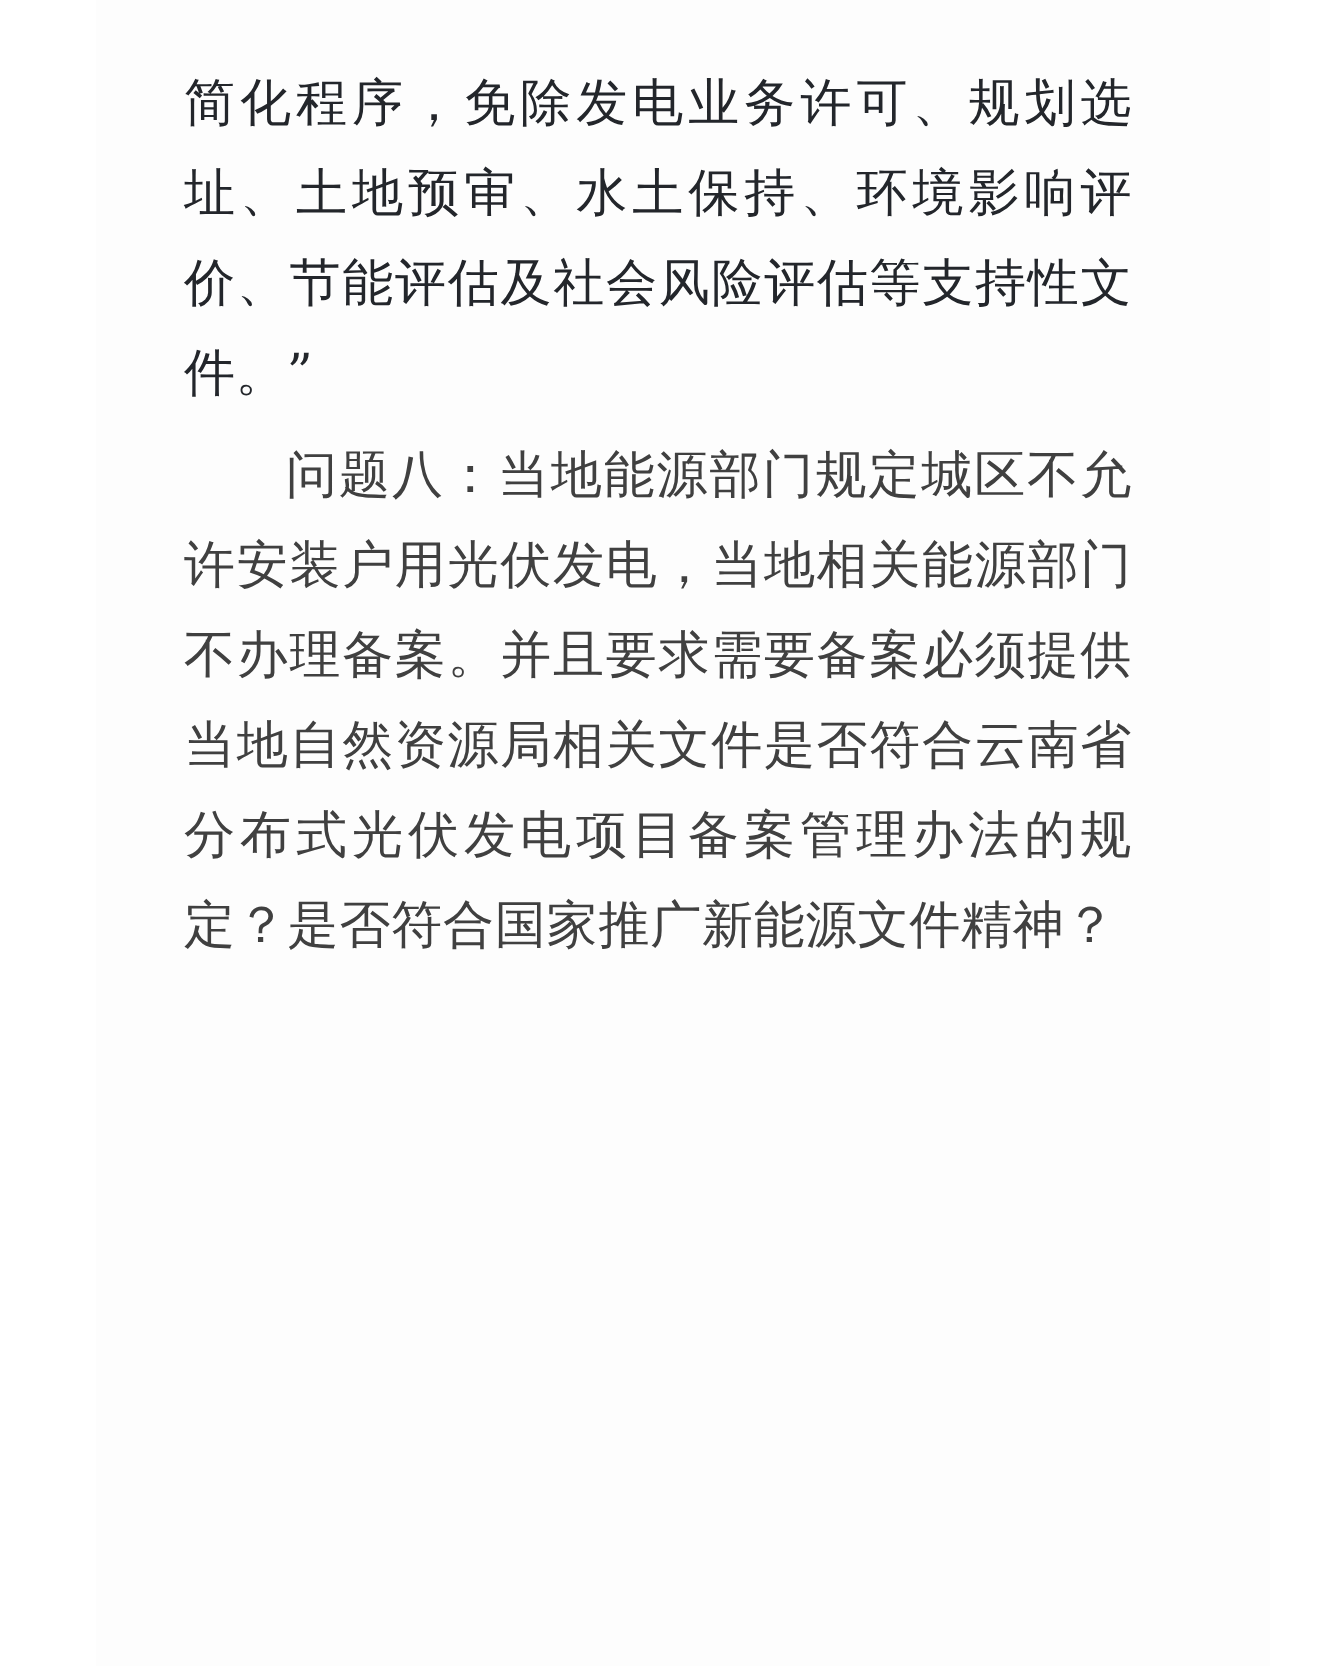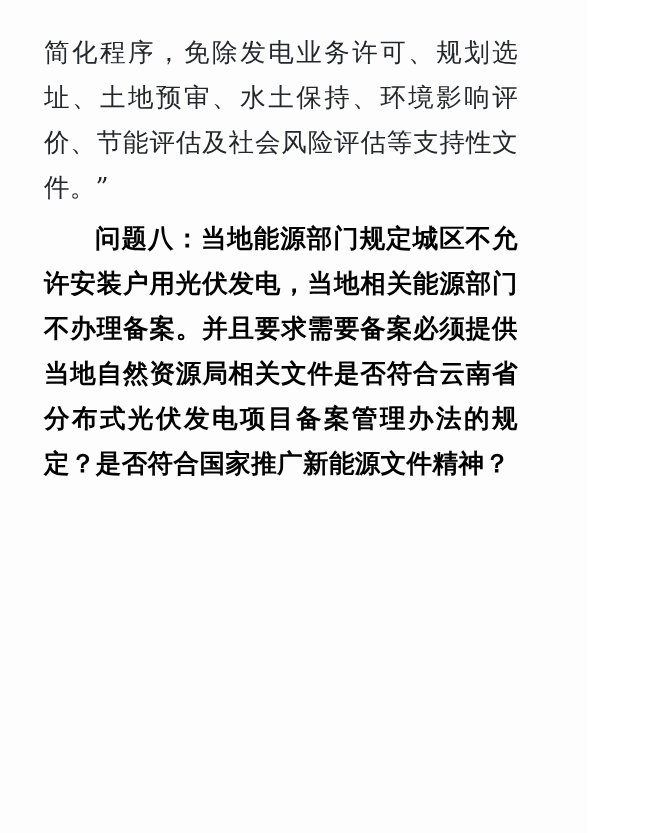--- a/index.html
+++ b/index.html
@@ -13,40 +13,41 @@
     overflow: hidden;
     font-family: "Liberation Serif", serif;
   }
   .page {
     position: relative;
     width: 587px;
     height: 833px;
     background: #fdfdfd;
     box-sizing: border-box;
     padding: 30px 69px 0 44px;
+    margin-left: 48px;
   }
   .doc-body {
     display: block;
   }
   .para {
     margin: 0;
     font-size: 25.5px;
     line-height: 45px;
     color: #23262b;
     text-align: justify;
     text-justify: inter-ideograph;
     letter-spacing: 0.2px;
     font-family: "DejaVu Serif", "Liberation Serif", serif;
   }
   .para.indent {
     text-indent: 51px;
   }
   .para.bold {
-    font-weight: bold;
-    color: #000000;
+    font-weight: normal;
+    color: #404040;
     letter-spacing: 0.4px;
   }
   .para.continuation {
     text-indent: 0;
   }
   .spacer-q {
     height: 6px;
   }
   .spacer-a {
     height: 4px;

